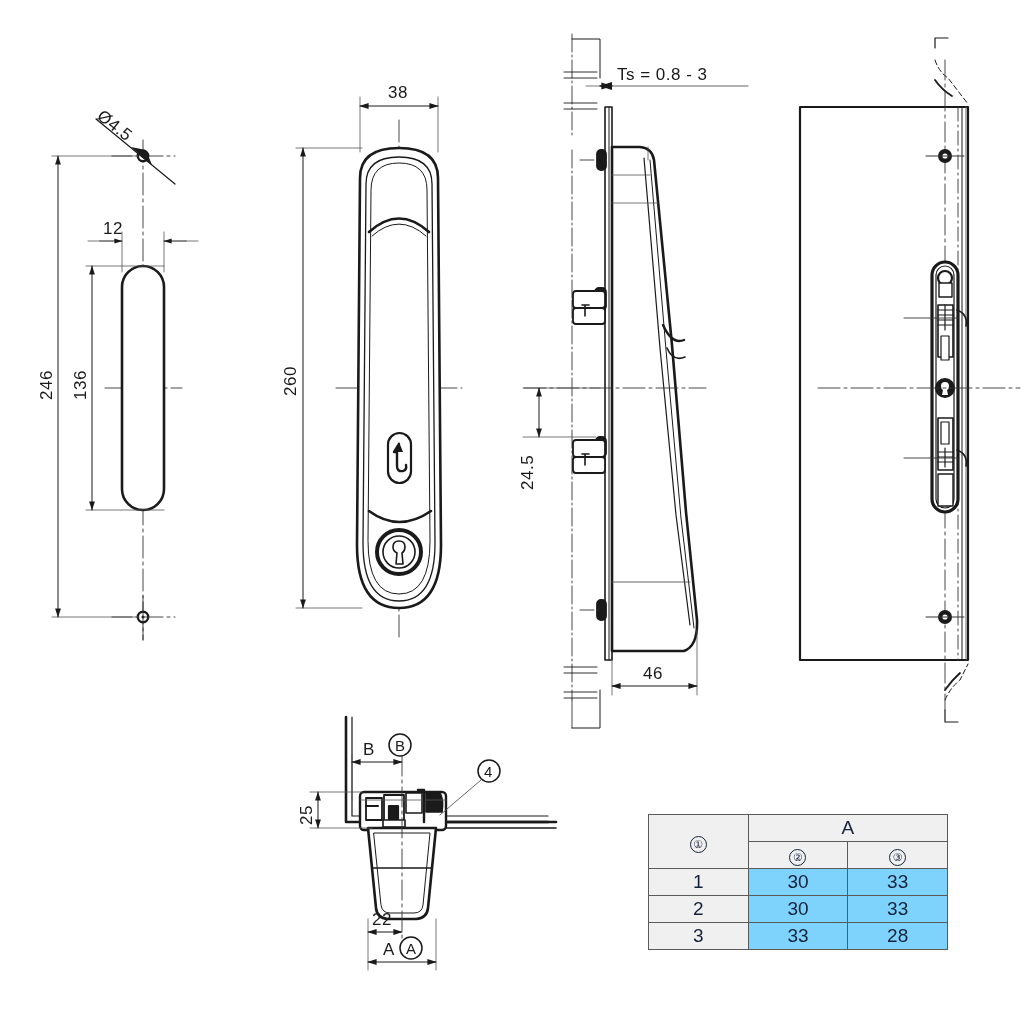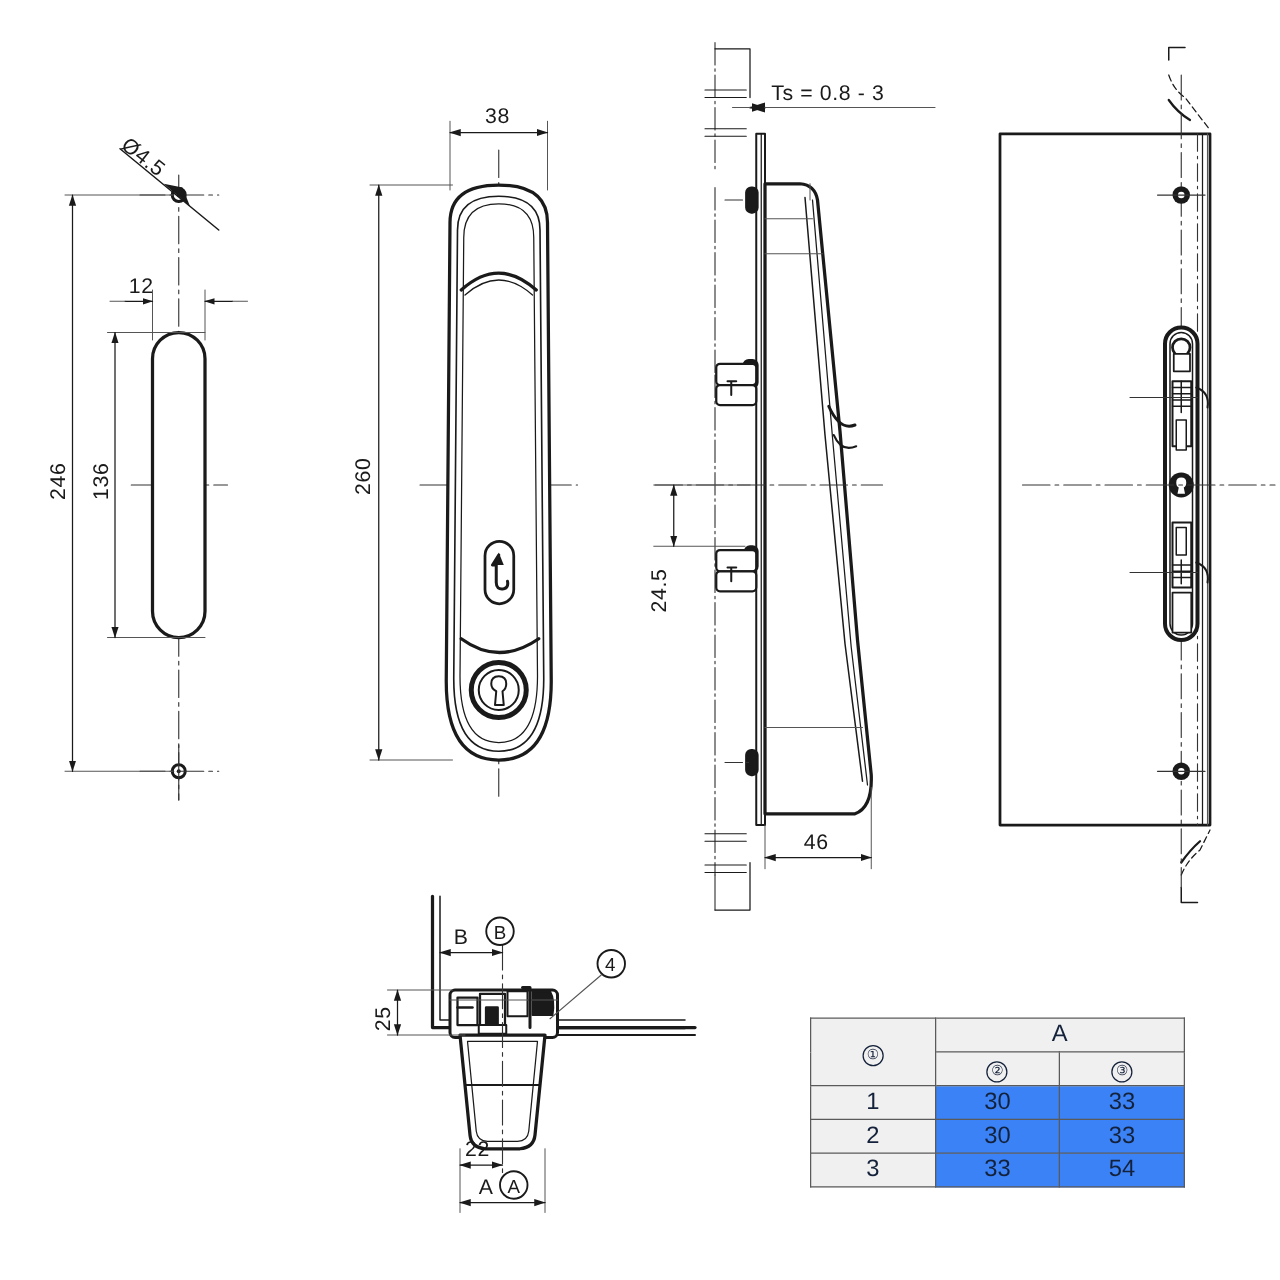--- a/index.html
+++ b/index.html
@@ -3,21 +3,21 @@
 <meta charset="utf-8">
 <style>
   html,body{margin:0;padding:0;background:#ffffff;}
   body{width:1024px;height:1024px;font-family:"Liberation Sans",sans-serif;color:#000;}
   #sheet{position:relative;width:1024px;height:1024px;overflow:hidden;background:#fff;}
   svg{display:block;}
   .dimtxt{font-family:"Liberation Sans",sans-serif;font-size:17px;fill:#1a1a1a;letter-spacing:0.5px;}
   .dimtxt-s{font-family:"Liberation Sans",sans-serif;font-size:15px;fill:#1a1a1a;}
   .tbl{position:absolute;border-collapse:collapse;font-family:"Liberation Sans",sans-serif;}
   .tbl td{border:1px solid #5a5a5a;text-align:center;font-size:19px;color:#14213a;
-          height:26px;padding:0;background:#3b82f6;}
+          height:26px;padding:0;background:#7dd3fc;}
   .tbl td.hdr{background:#f0f0f0;}
   .tbl td.lbl{background:#f0f0f0;}
   .circnum{display:inline-block;border:1.4px solid #14213a;border-radius:50%;
            width:15px;height:15px;line-height:14px;font-size:11px;text-align:center;
            color:#14213a;}
 </style>
 </head>
 <body>
 
 <div id="sheet">
@@ -328,18 +328,18 @@
     <td>33</td>
   </tr>
   <tr>
     <td class="lbl">2</td>
     <td>30</td>
     <td>33</td>
   </tr>
   <tr>
     <td class="lbl">3</td>
     <td>33</td>
-    <td>54</td>
+    <td>28</td>
   </tr>
 </tbody>
     </table>
 
 </div>
 
 </body></html>

